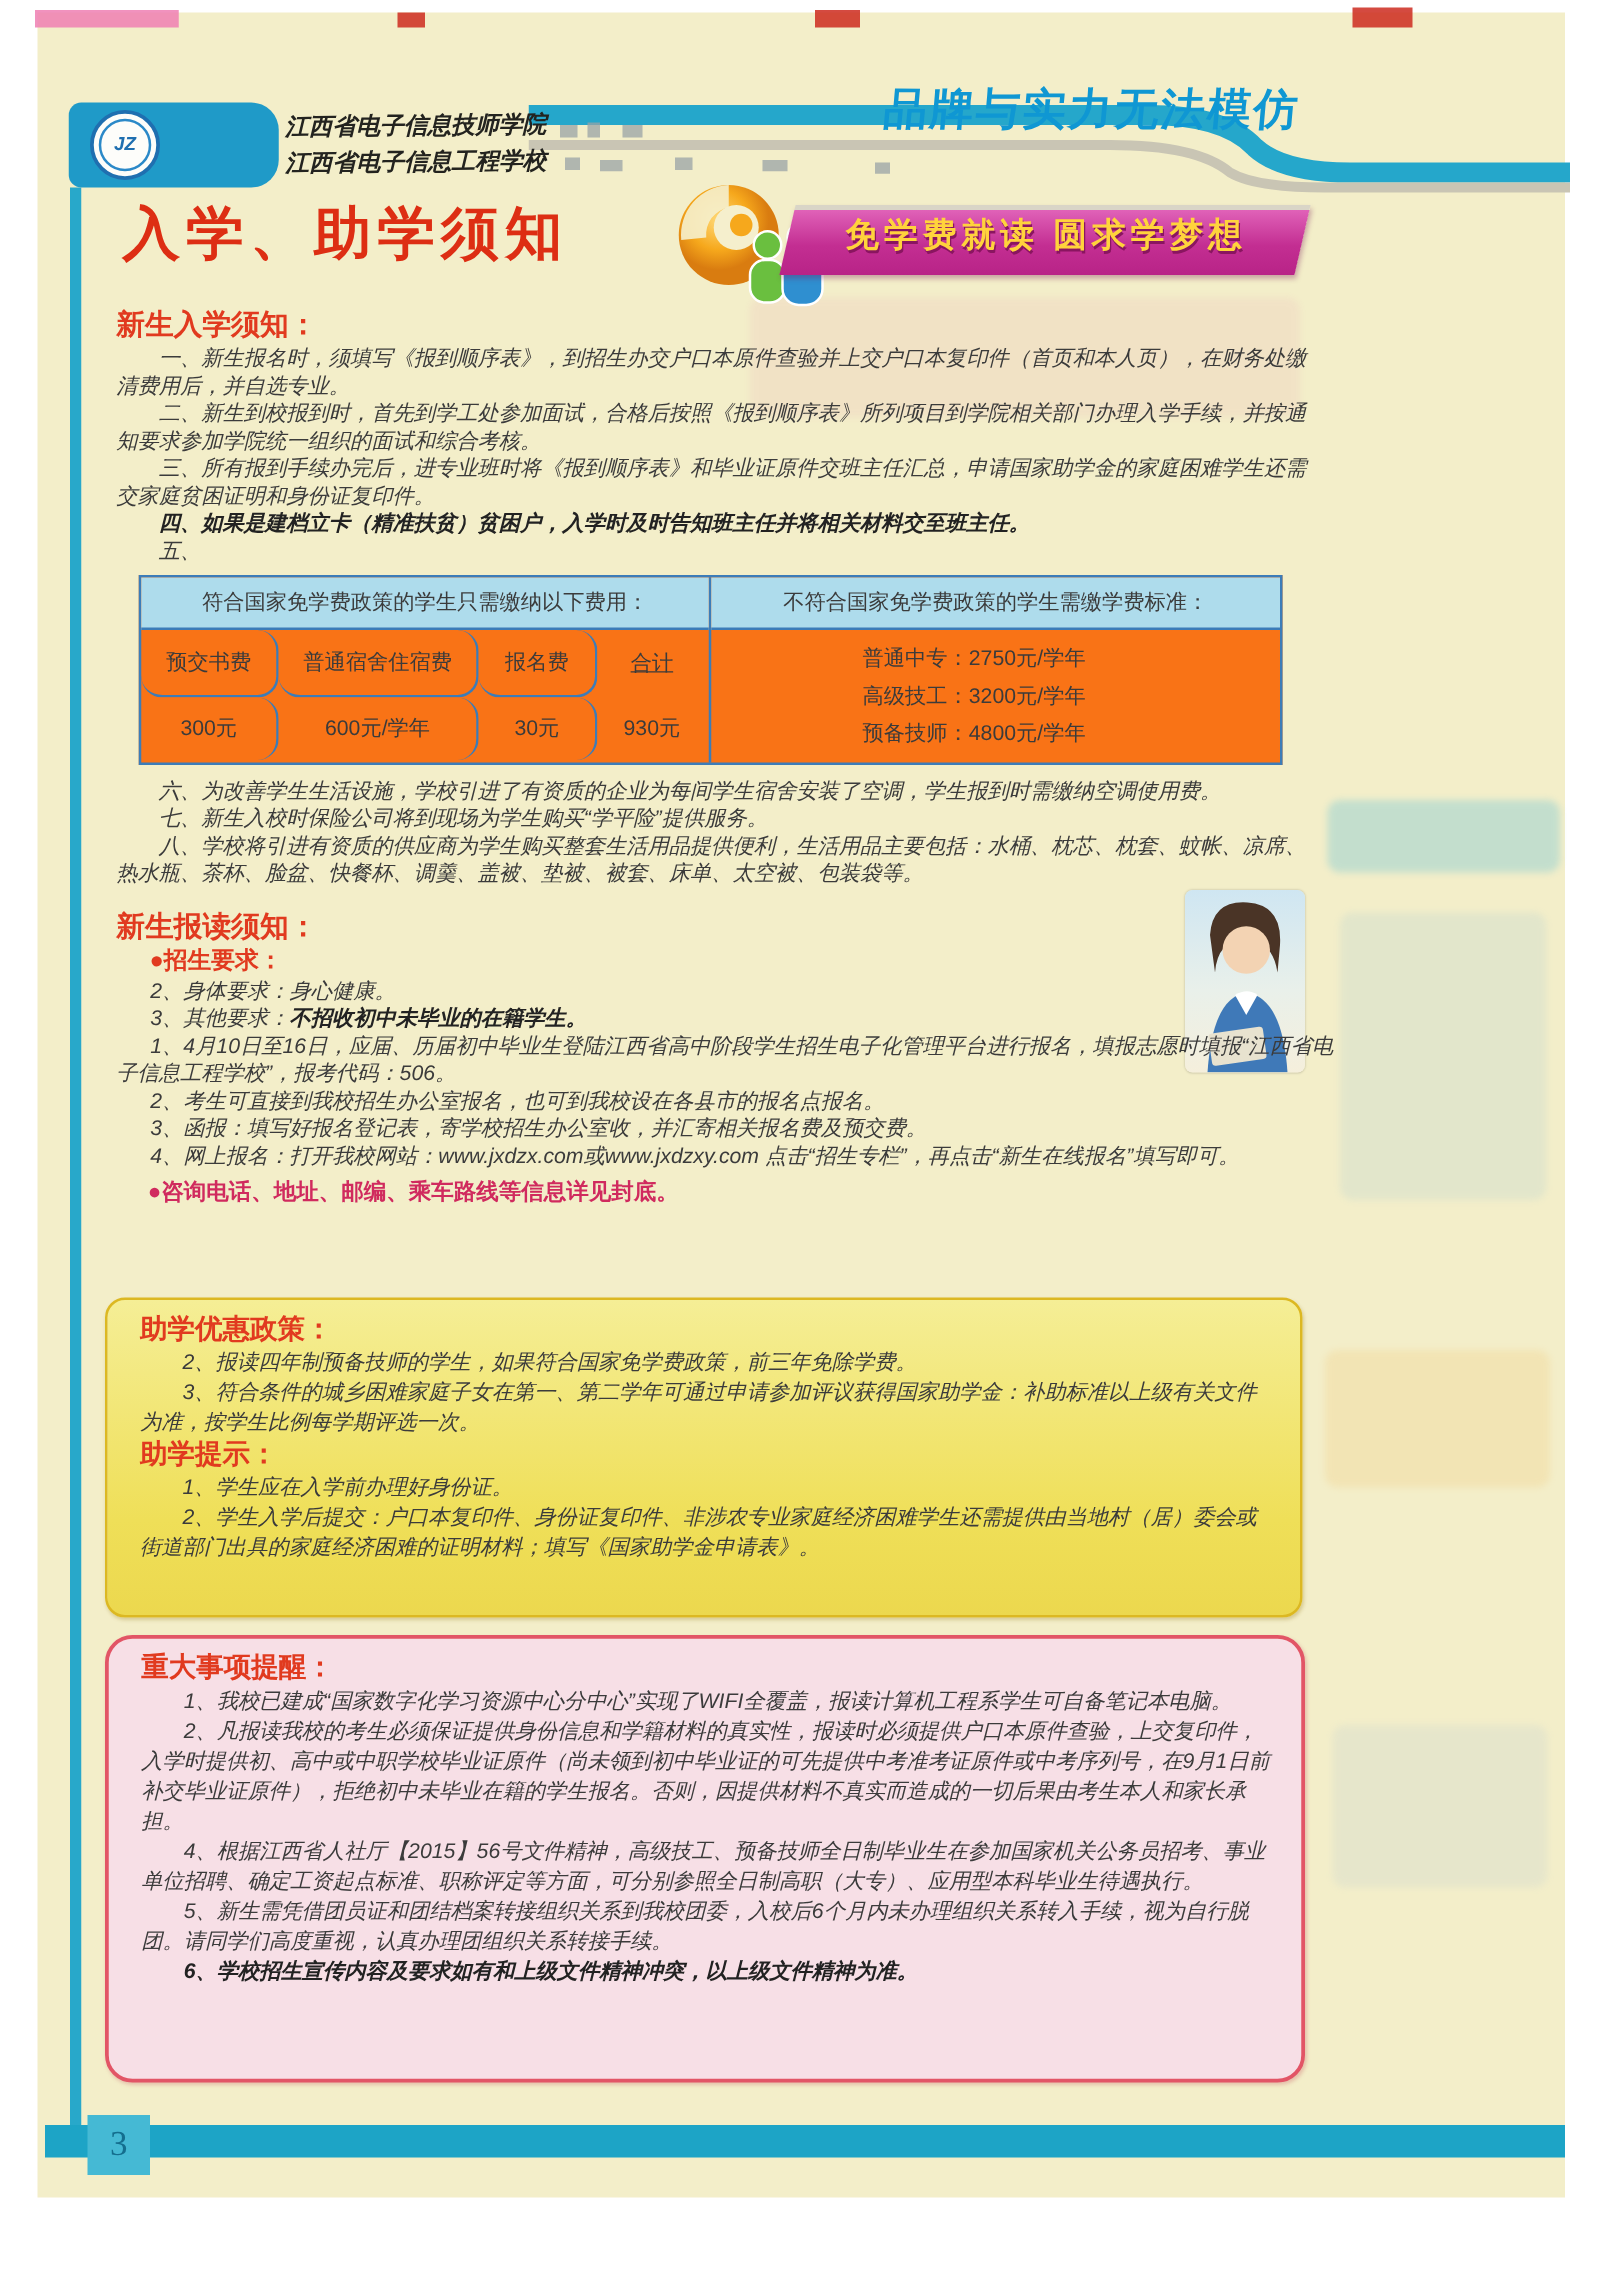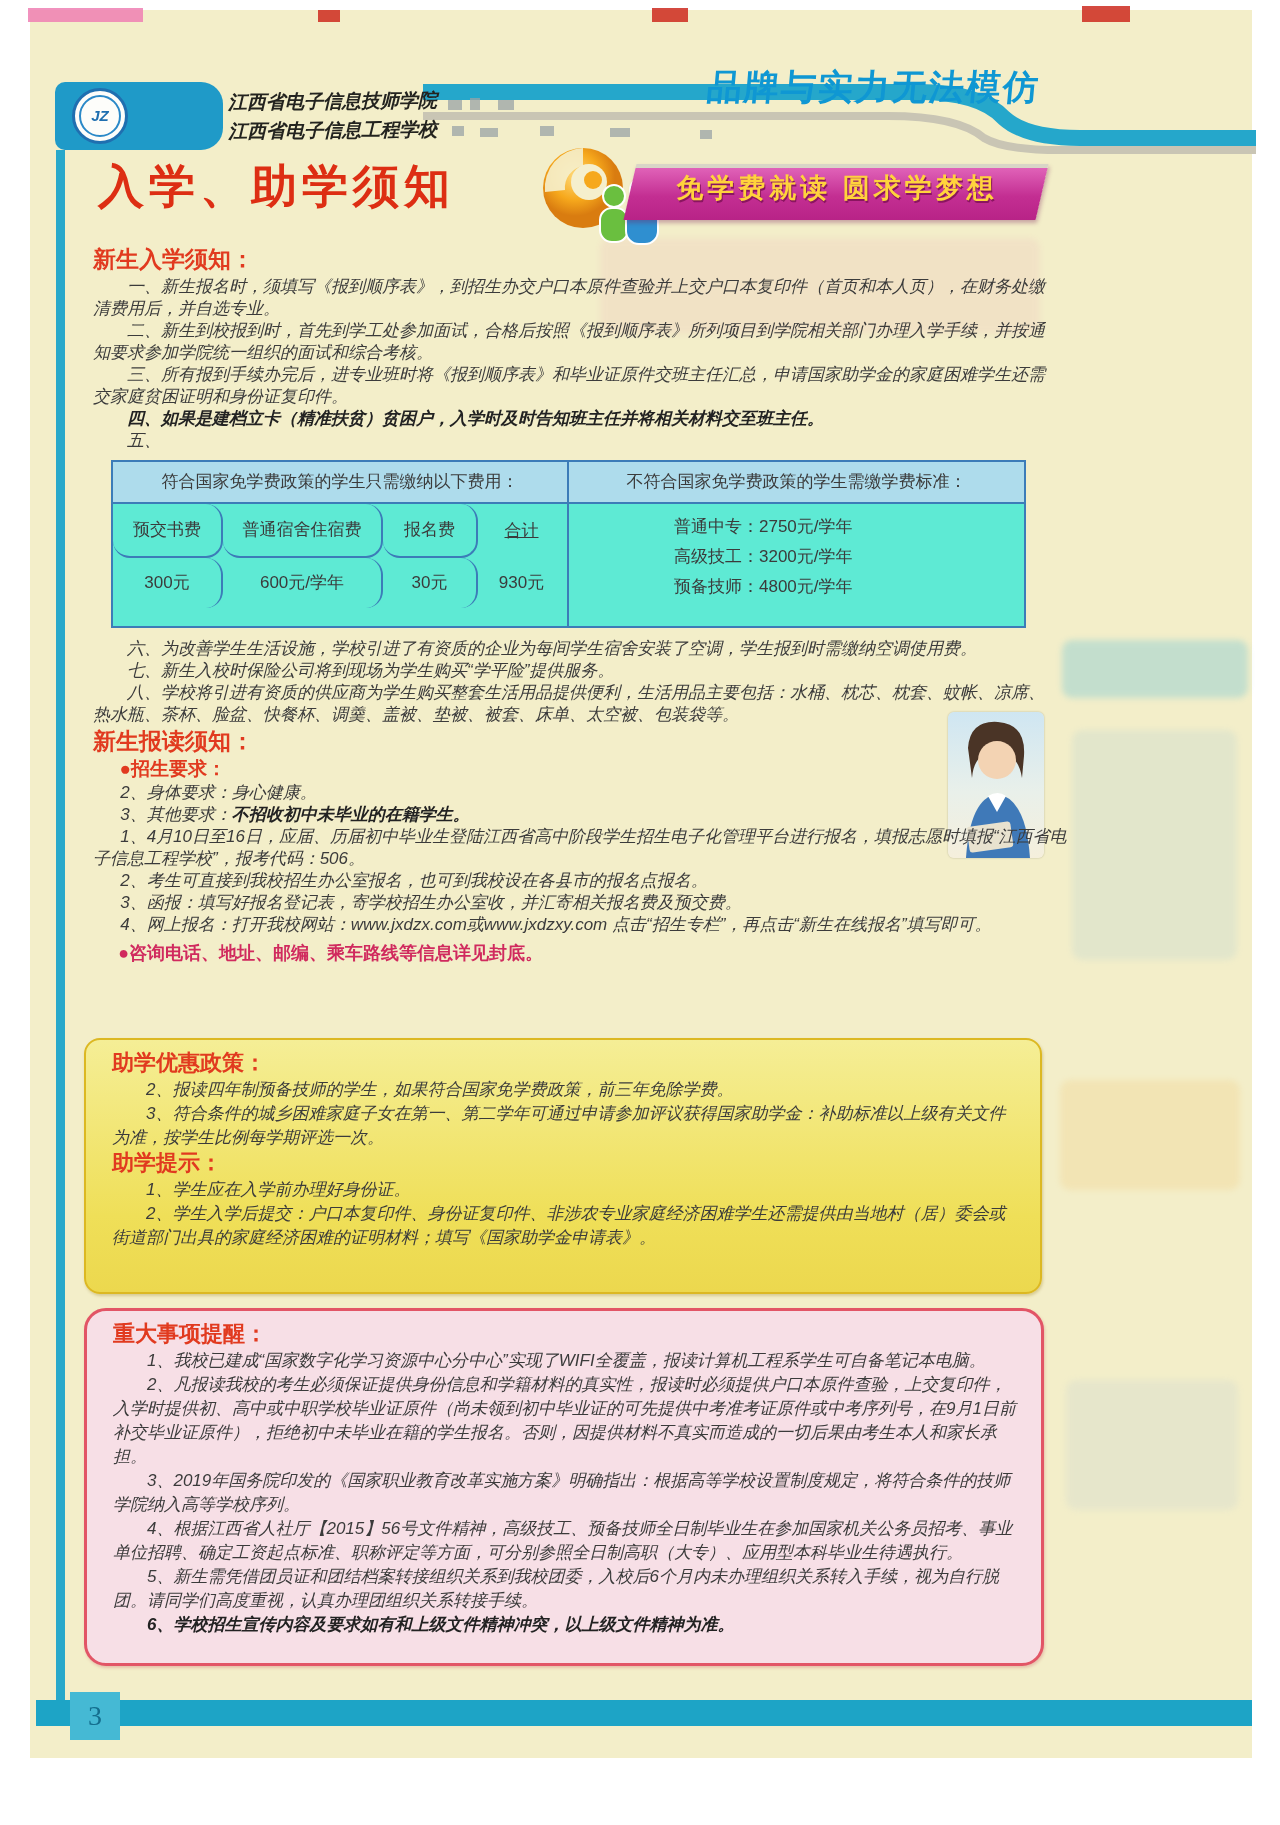--- a/index.html
+++ b/index.html
@@ -37,32 +37,32 @@
 
   
   .content{font-size:17px;line-height:22px;color:#3b3b3b;}
   .content p{margin:0;text-indent:2em;font-style:italic;}
   .sec-head{font-size:23px;font-weight:800;color:#e13a1f;margin:0 0 6px 0;text-indent:0;}
   .sub-head{font-size:19px;font-weight:800;color:#e13a1f;margin:3px 0 2px 0;text-indent:1.4em;}
   .bold{font-weight:800;color:#222;}
   .contact-line{font-size:18px;font-weight:800;color:#d02a5e;margin-top:6px;text-indent:1.4em;}
 
   
-  .fee-table{display:flex;border:2px solid #3c7cb8;background:#5eead4;margin:8px 0 10px 18px;width:915px;box-sizing:border-box;}
+  .fee-table{display:flex;border:2px solid #3c7cb8;background:#f97316;margin:8px 0 10px 18px;width:915px;box-sizing:border-box;}
   .ft-left{width:456px;border-right:2px solid #3c7cb8;box-sizing:border-box;}
   .ft-right{flex:1;}
   .ft-head{background:#aedcec;text-align:center;font-size:17px;height:40px;line-height:40px;
     border-bottom:2px solid #3c7cb8;white-space:nowrap;overflow:hidden;}
   .ft-grid{display:grid;grid-template-columns:110px 160px 95px 87px;}
   .ft-cell{display:flex;align-items:center;justify-content:center;text-align:center;box-sizing:border-box;font-size:17px;}
   .ft-label{height:54px;border-bottom:2px solid #3c7cb8;}
   .ft-label.nobb{border-bottom:none;text-decoration:underline;}
   .ft-value{height:50px;}
   .br{border-right:2px solid #3c7cb8;border-radius:17px;}
-  .ft-rbody{padding:8px 10px 24px 105px;line-height:30px;font-size:17px;}
+  .ft-rbody{padding:8px 10px 8px 105px;line-height:30px;font-size:17px;margin-left:16px;}
 
   
   .yellow-box{left:84px;top:1038px;width:958px;height:256px;box-sizing:border-box;border-radius:16px;
     border:2px solid #dcb822;background:linear-gradient(180deg,#f5ee96 0%,#efdf58 70%,#ecd84e 100%);
     padding:10px 22px 10px 26px;box-shadow:1px 2px 3px rgba(150,120,20,.3);}
   .pink-box{left:84px;top:1308px;width:960px;height:358px;box-sizing:border-box;border-radius:22px;
     border:3px solid #e25566;background:#f7dfe6;padding:10px 22px 10px 26px;box-shadow:1px 2px 3px rgba(190,60,80,.25);}
   .box-head{font-size:22px;font-weight:800;color:#e13a1f;margin:2px 0 4px 0;text-indent:0;}
   .pink-box .content p, .yellow-box .content p{line-height:24px;}
 
@@ -214,21 +214,20 @@
     <p>1、学生应在入学前办理好身份证。</p>
     <p>2、学生入学后提交：户口本复印件、身份证复印件、非涉农专业家庭经济困难学生还需提供由当地村（居）委会或街道部门出具的家庭经济困难的证明材料；填写《国家助学金申请表》。</p>
   </div>
 </div>
 
 <div class="abs pink-box">
   <div class="content">
     <div class="box-head">重大事项提醒：</div>
     <p>1、我校已建成“国家数字化学习资源中心分中心”实现了WIFI全覆盖，报读计算机工程系学生可自备笔记本电脑。</p>
     <p>2、凡报读我校的考生必须保证提供身份信息和学籍材料的真实性，报读时必须提供户口本原件查验，上交复印件，入学时提供初、高中或中职学校毕业证原件（尚未领到初中毕业证的可先提供中考准考证原件或中考序列号，在9月1日前补交毕业证原件），拒绝初中未毕业在籍的学生报名。否则，因提供材料不真实而造成的一切后果由考生本人和家长承担。</p>
-    <p>3、2019年国务院印发的《国家职业教育改革实施方案》明确指出：根据高等学校设置制度规定，将符合条件的技师学院纳入高等学校序列。</p>
     <p>4、根据江西省人社厅【2015】56号文件精神，高级技工、预备技师全日制毕业生在参加国家机关公务员招考、事业单位招聘、确定工资起点标准、职称评定等方面，可分别参照全日制高职（大专）、应用型本科毕业生待遇执行。</p>
     <p>5、新生需凭借团员证和团结档案转接组织关系到我校团委，入校后6个月内未办理组织关系转入手续，视为自行脱团。请同学们高度重视，认真办理团组织关系转接手续。</p>
     <p class="bold">6、学校招生宣传内容及要求如有和上级文件精神冲突，以上级文件精神为准。</p>
   </div>
 </div>
 
 <div class="abs footer-bar"></div>
 <div class="abs page-num-box">3</div>
 
 </body></html>

